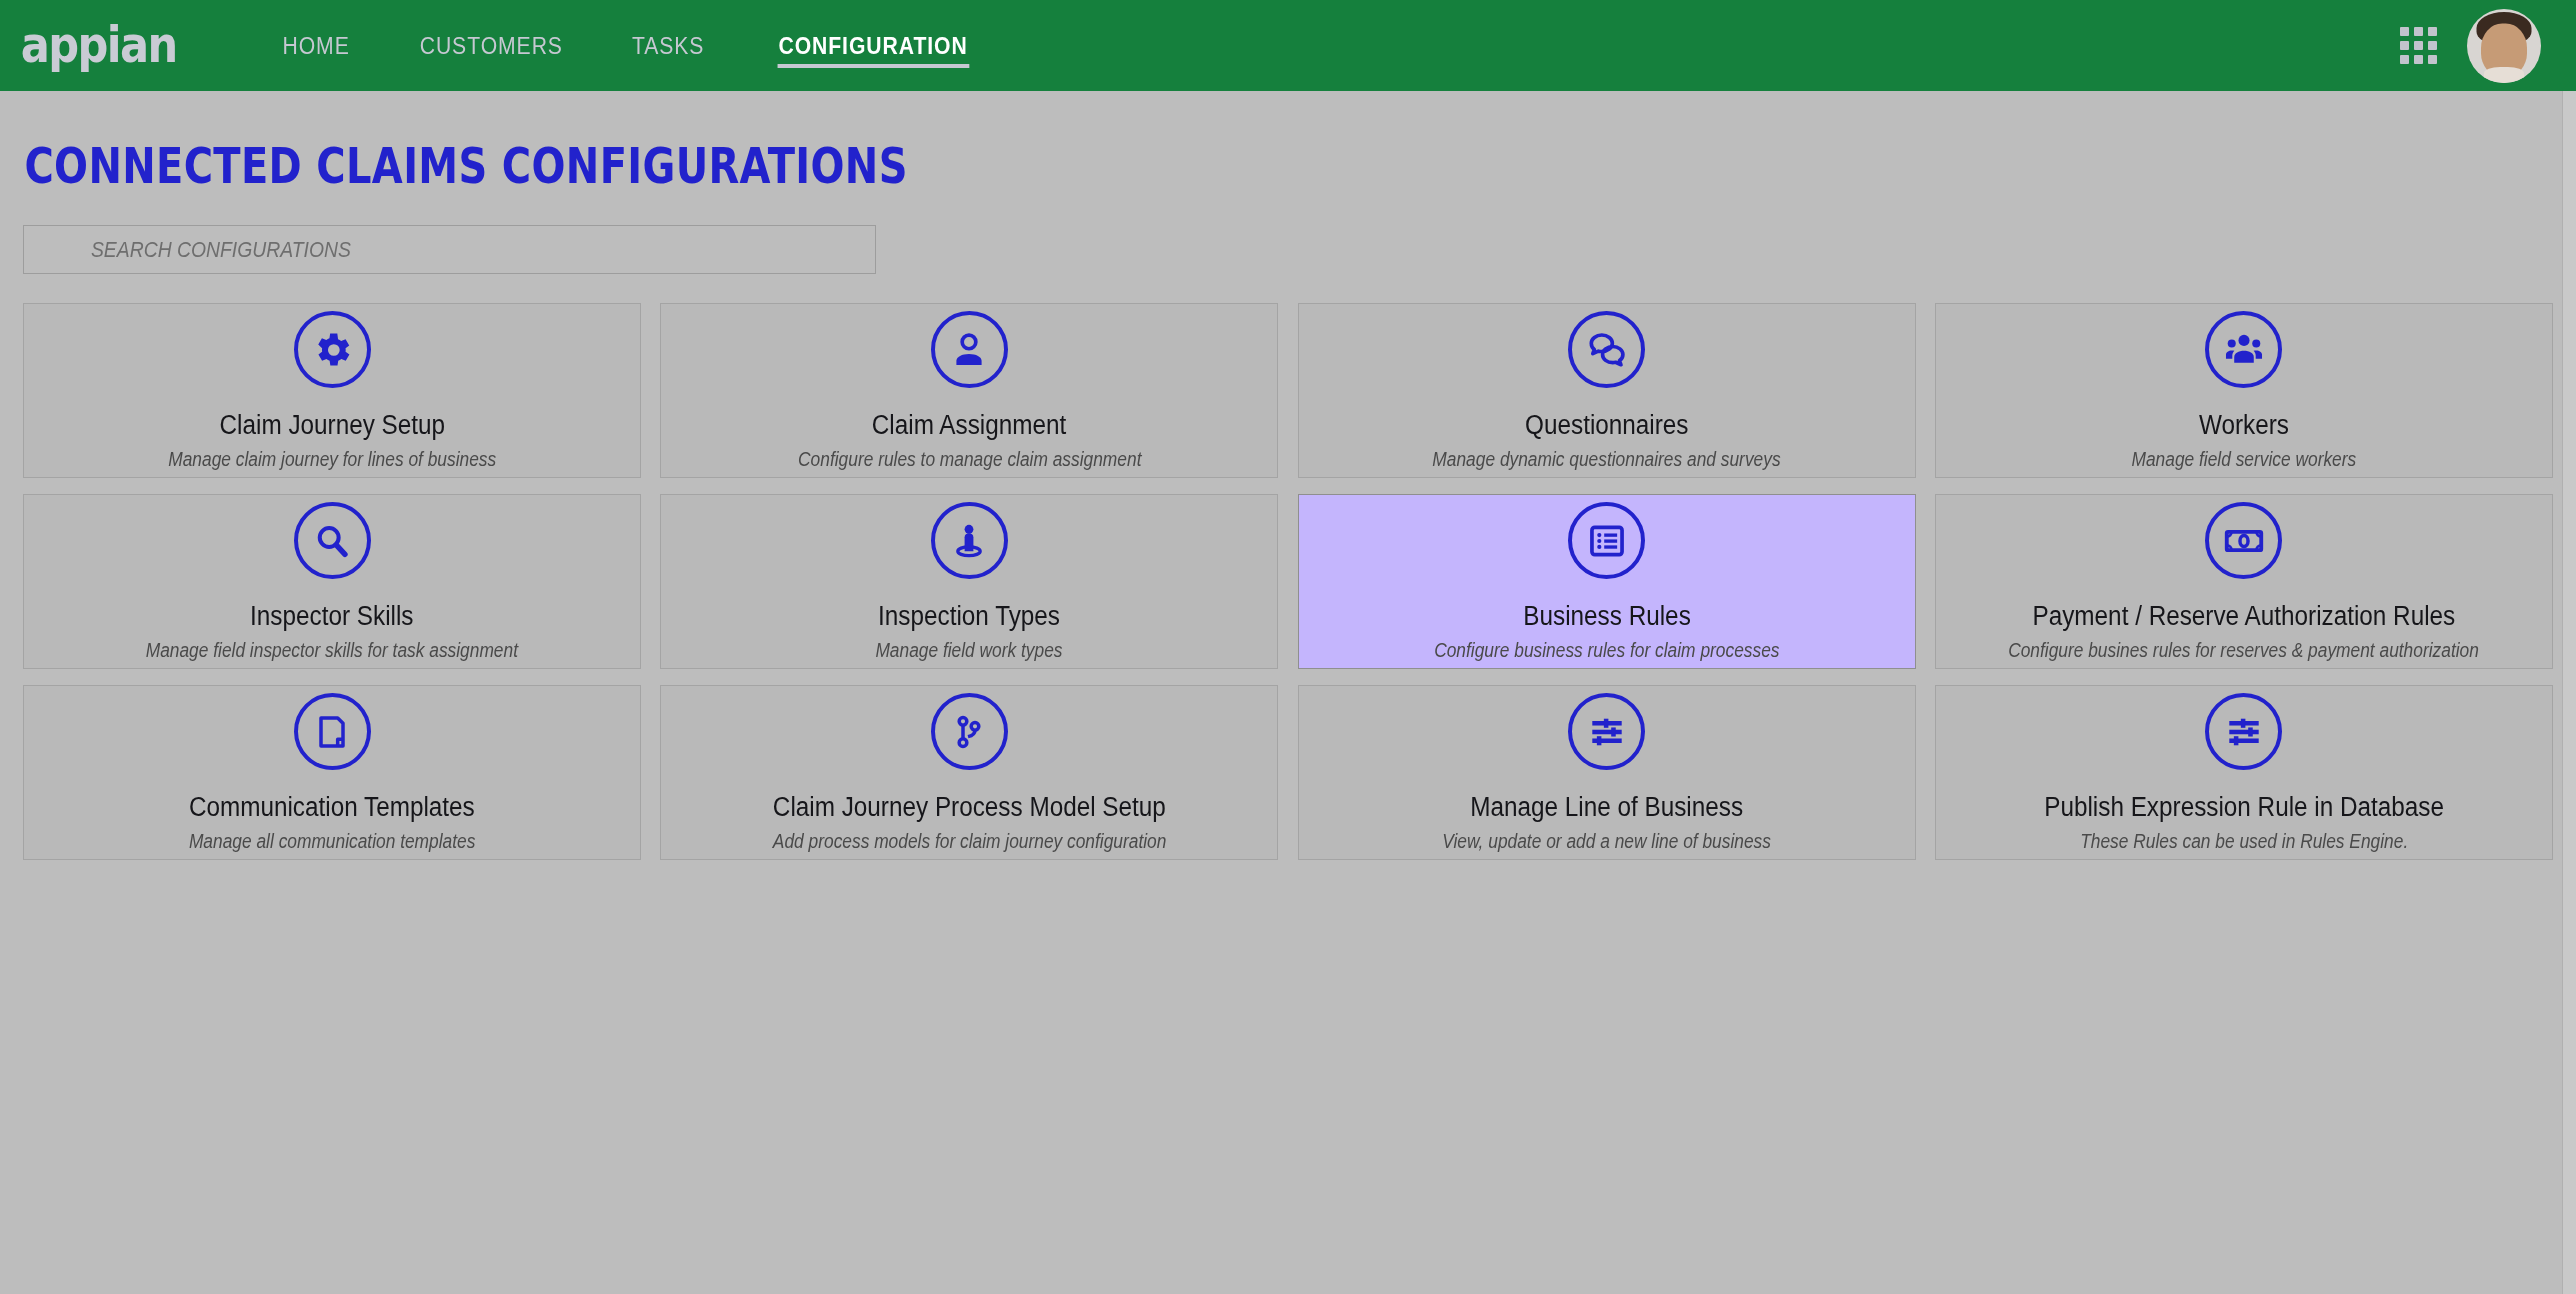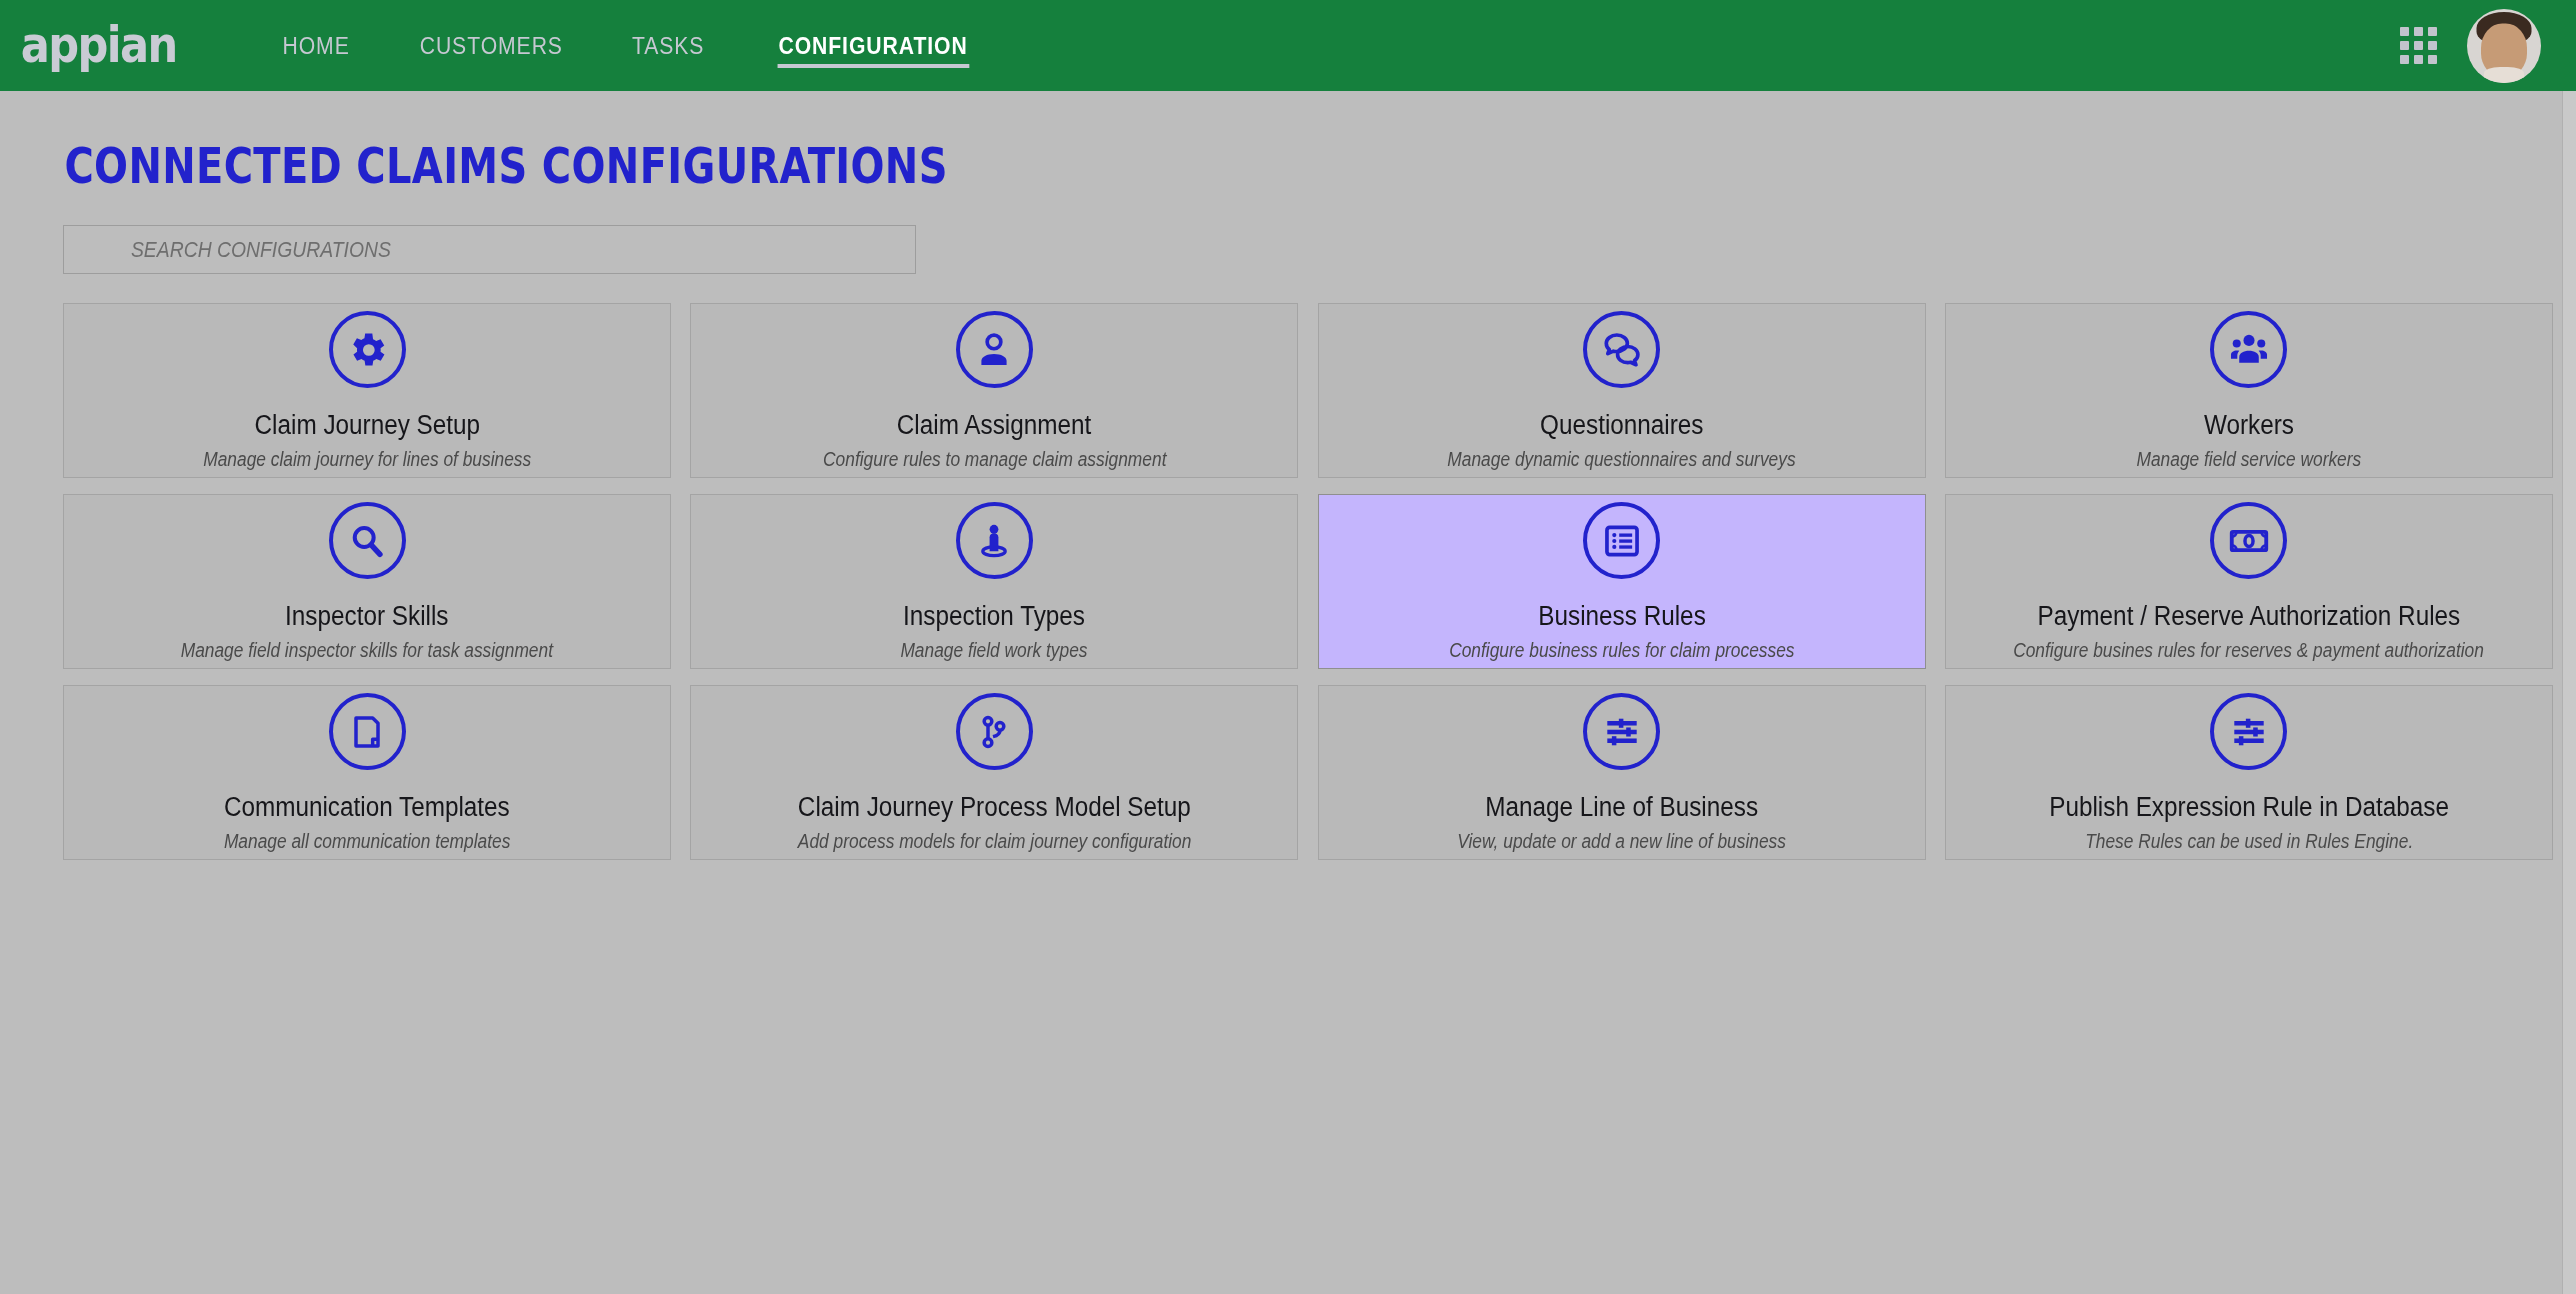--- a/index.html
+++ b/index.html
@@ -97,21 +97,21 @@
   .avatar .neck {
     position: absolute;
     left: 50%; bottom: 0;
     width: 40px; height: 16px;
     transform: translateX(-50%);
     background: #e6ded6;
     border-radius: 40% 40% 0 0;
   }
 
   
-  .page { padding: 0 23px; margin-left: 40px; }
+  .page { padding: 0 23px; }
   .page-title {
     color: #2222cc;
     font-family: "DejaVu Sans", sans-serif;
     font-size: 50px;
     font-weight: 700;
     letter-spacing: 0.4px;
     transform: scaleX(0.8);
     transform-origin: left center;
     white-space: nowrap;
     padding-top: 46px;

